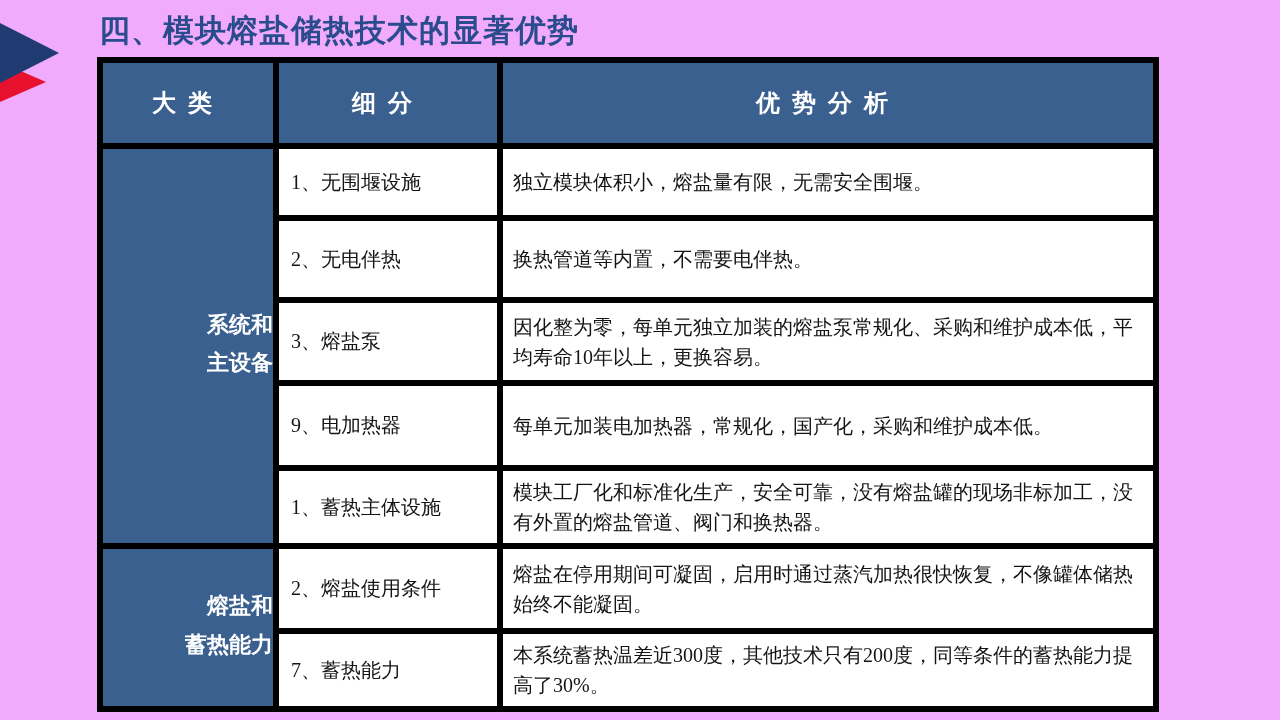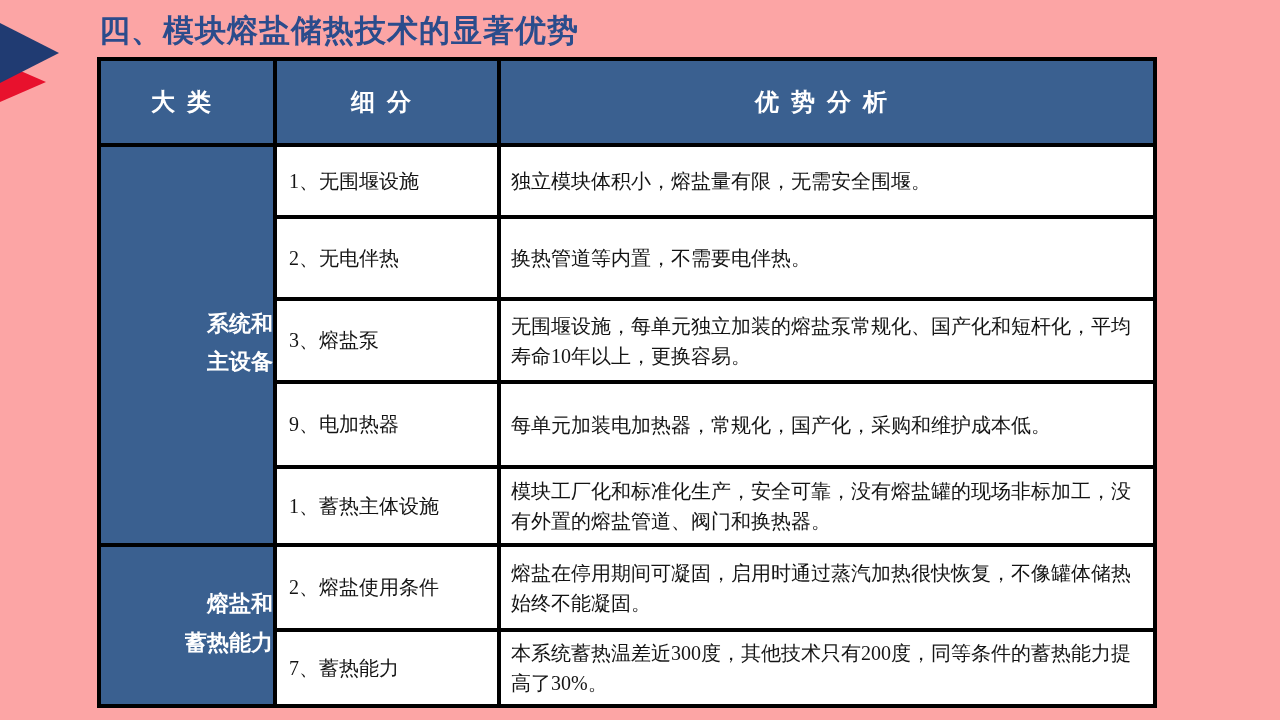--- a/index.html
+++ b/index.html
@@ -5,21 +5,21 @@
   * { margin: 0; padding: 0; box-sizing: border-box; }
   html, body {
     width: 1280px; height: 720px;
     background: #ffffff;
     overflow: hidden;
     font-family: "Liberation Serif", "DejaVu Serif", serif;
   }
   .slide {
     position: relative;
     width: 1280px; height: 720px;
-    background: #fca5a5;
+    background: #f0abfc;
   }
 
   
   .deco { position: absolute; left: 0; top: 0; width: 120px; height: 130px; }
   .tri-red {
     position: absolute; left: -14px; top: 56px;
     width: 0; height: 0;
     border-top: 26px solid transparent;
     border-bottom: 26px solid transparent;
     border-left: 60px solid #e8112d;
@@ -45,21 +45,21 @@
 
   
   table.adv {
     position: absolute; left: 97px; top: 57px;
     width: 1056px;
     border-collapse: collapse;
     table-layout: fixed;
     border: 2px solid #1c1c1c;
   }
   table.adv td, table.adv th {
-    border: 4px solid #000000;
+    border: 6px solid #000000;
     vertical-align: middle;
   }
   col.c1 { width: 176px; }
   col.c2 { width: 224px; }
   col.c3 { width: 656px; }
 
   tr.hdr  { height: 86px; }
   tr.r1 { height: 72px; }
   tr.r2 { height: 82px; }
   tr.r3 { height: 83px; }
@@ -134,21 +134,21 @@
 主设备</td>
       <td class="sub-cell">1、无围堰设施</td>
       <td class="analysis-cell">独立模块体积小，熔盐量有限，无需安全围堰。</td>
     </tr>
     <tr class="r2">
       <td class="sub-cell">2、无电伴热</td>
       <td class="analysis-cell">换热管道等内置，不需要电伴热。</td>
     </tr>
     <tr class="r3">
       <td class="sub-cell">3、熔盐泵</td>
-      <td class="analysis-cell">无围堰设施，每单元独立加装的熔盐泵常规化、国产化和短杆化，平均寿命10年以上，更换容易。</td>
+      <td class="analysis-cell">因化整为零，每单元独立加装的熔盐泵常规化、采购和维护成本低，平均寿命10年以上，更换容易。</td>
     </tr>
     <tr class="r4">
       <td class="sub-cell">9、电加热器</td>
       <td class="analysis-cell">每单元加装电加热器，常规化，国产化，采购和维护成本低。</td>
     </tr>
     <tr class="r5">
       <td class="sub-cell">1、蓄热主体设施</td>
       <td class="analysis-cell">模块工厂化和标准化生产，安全可靠，没有熔盐罐的现场非标加工，没有外置的熔盐管道、阀门和换热器。</td>
     </tr>
 

